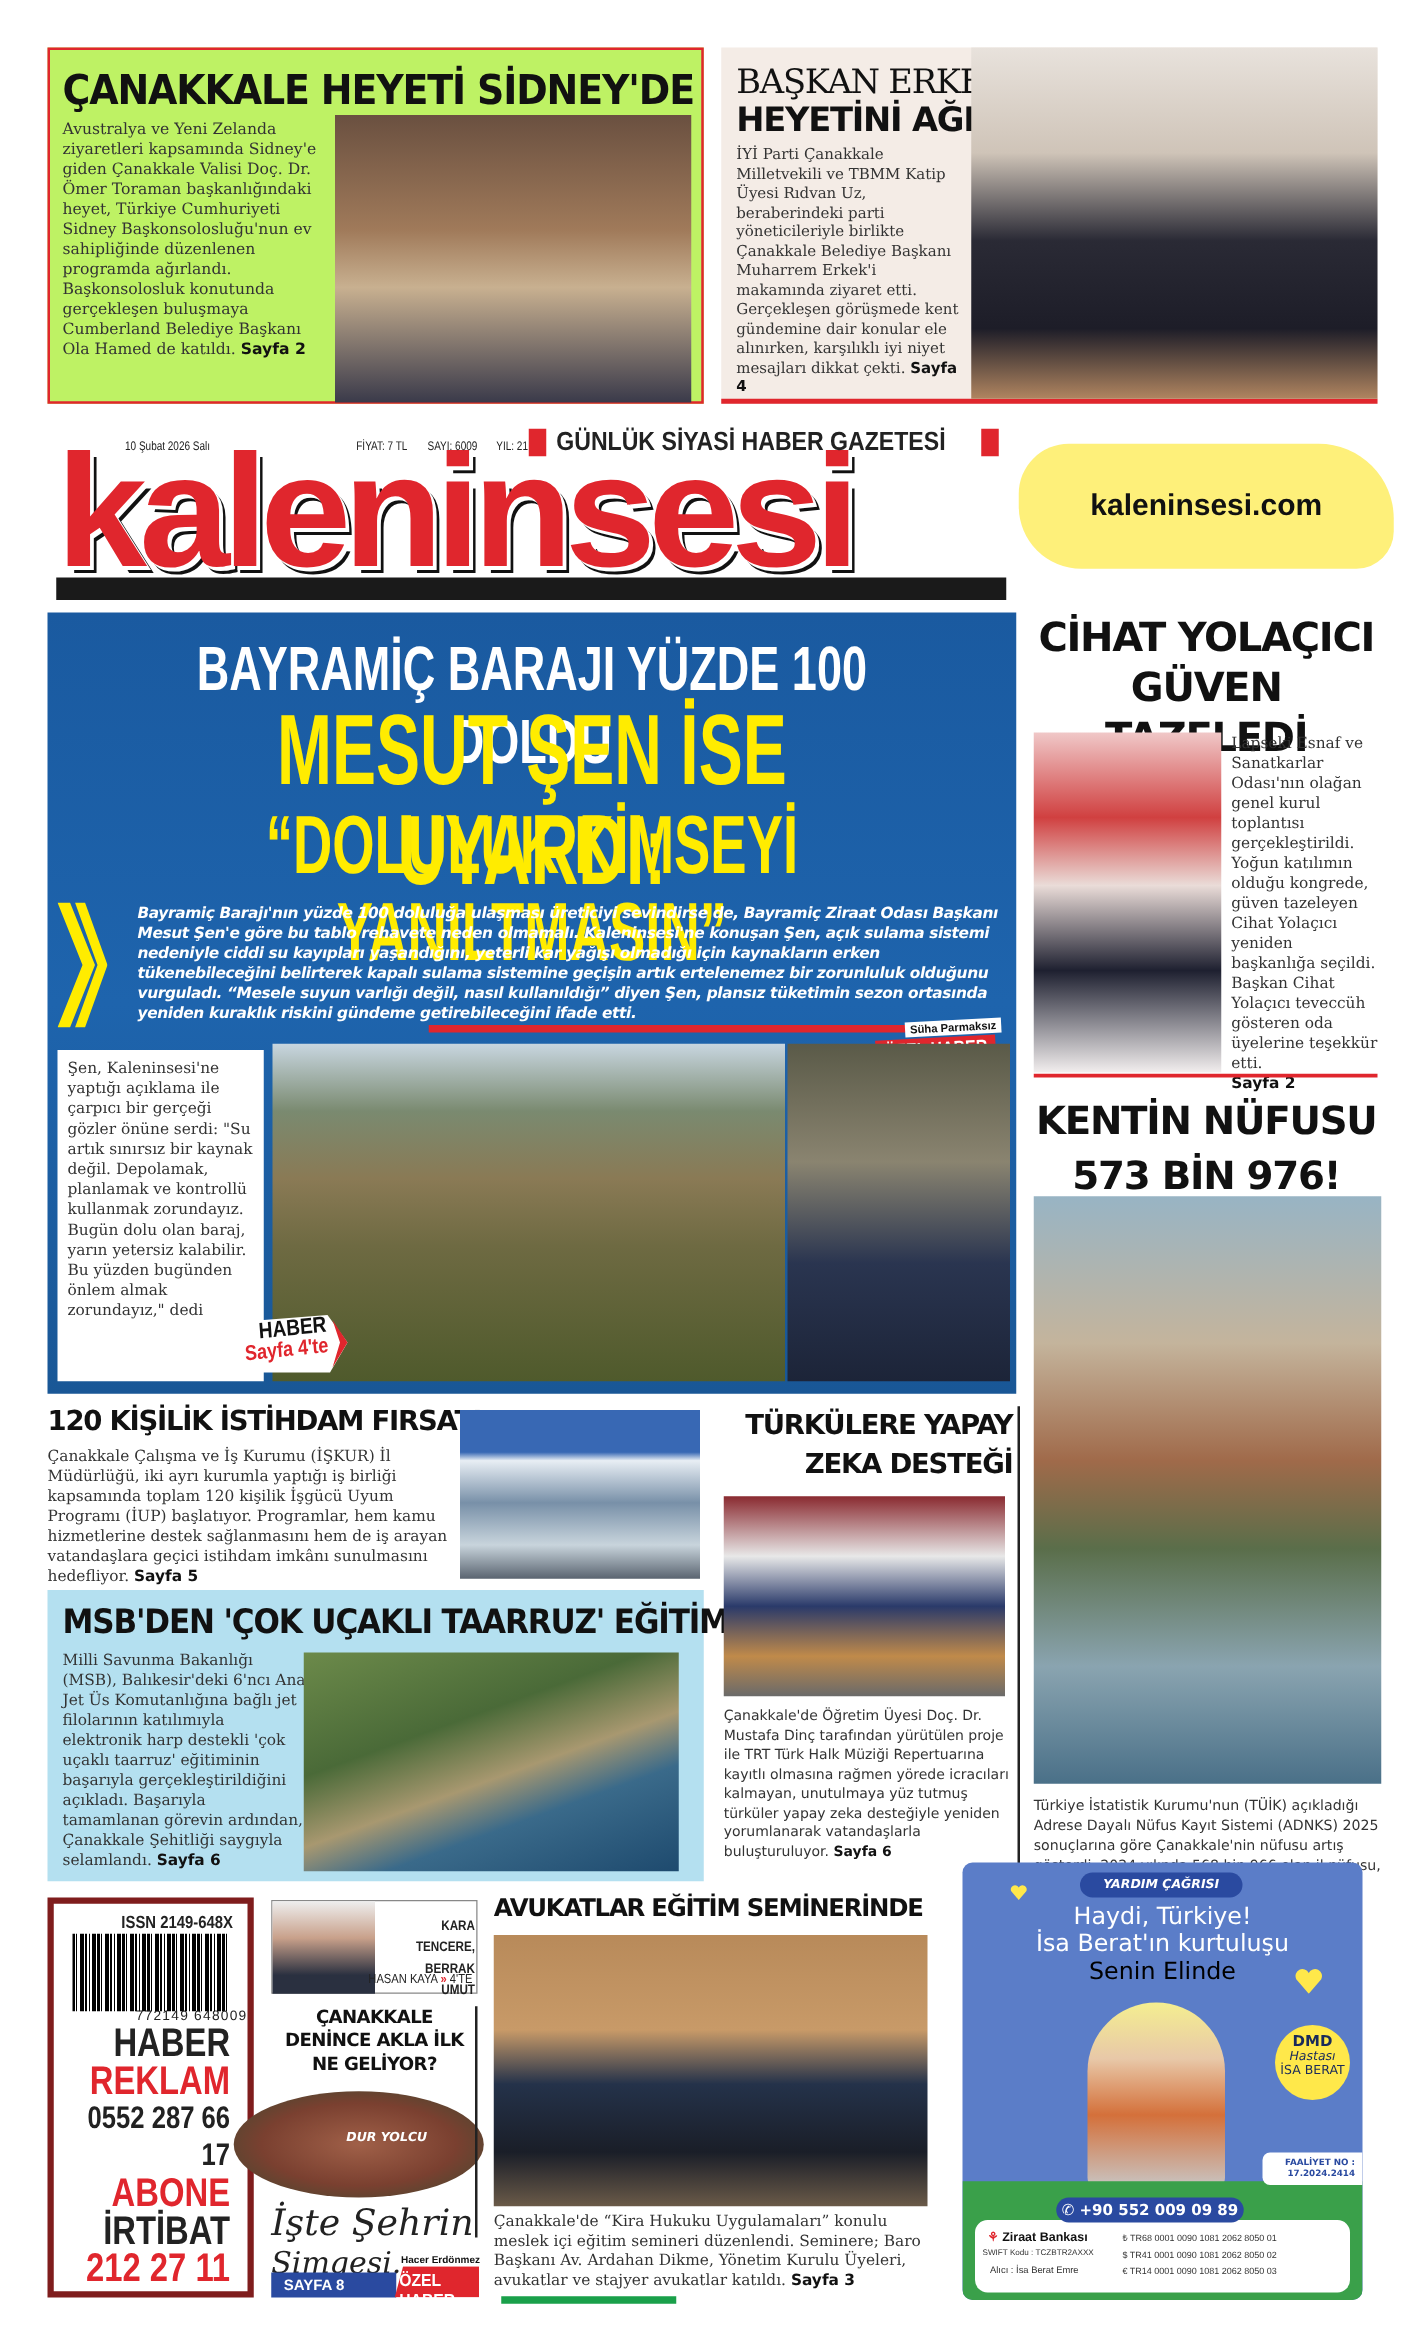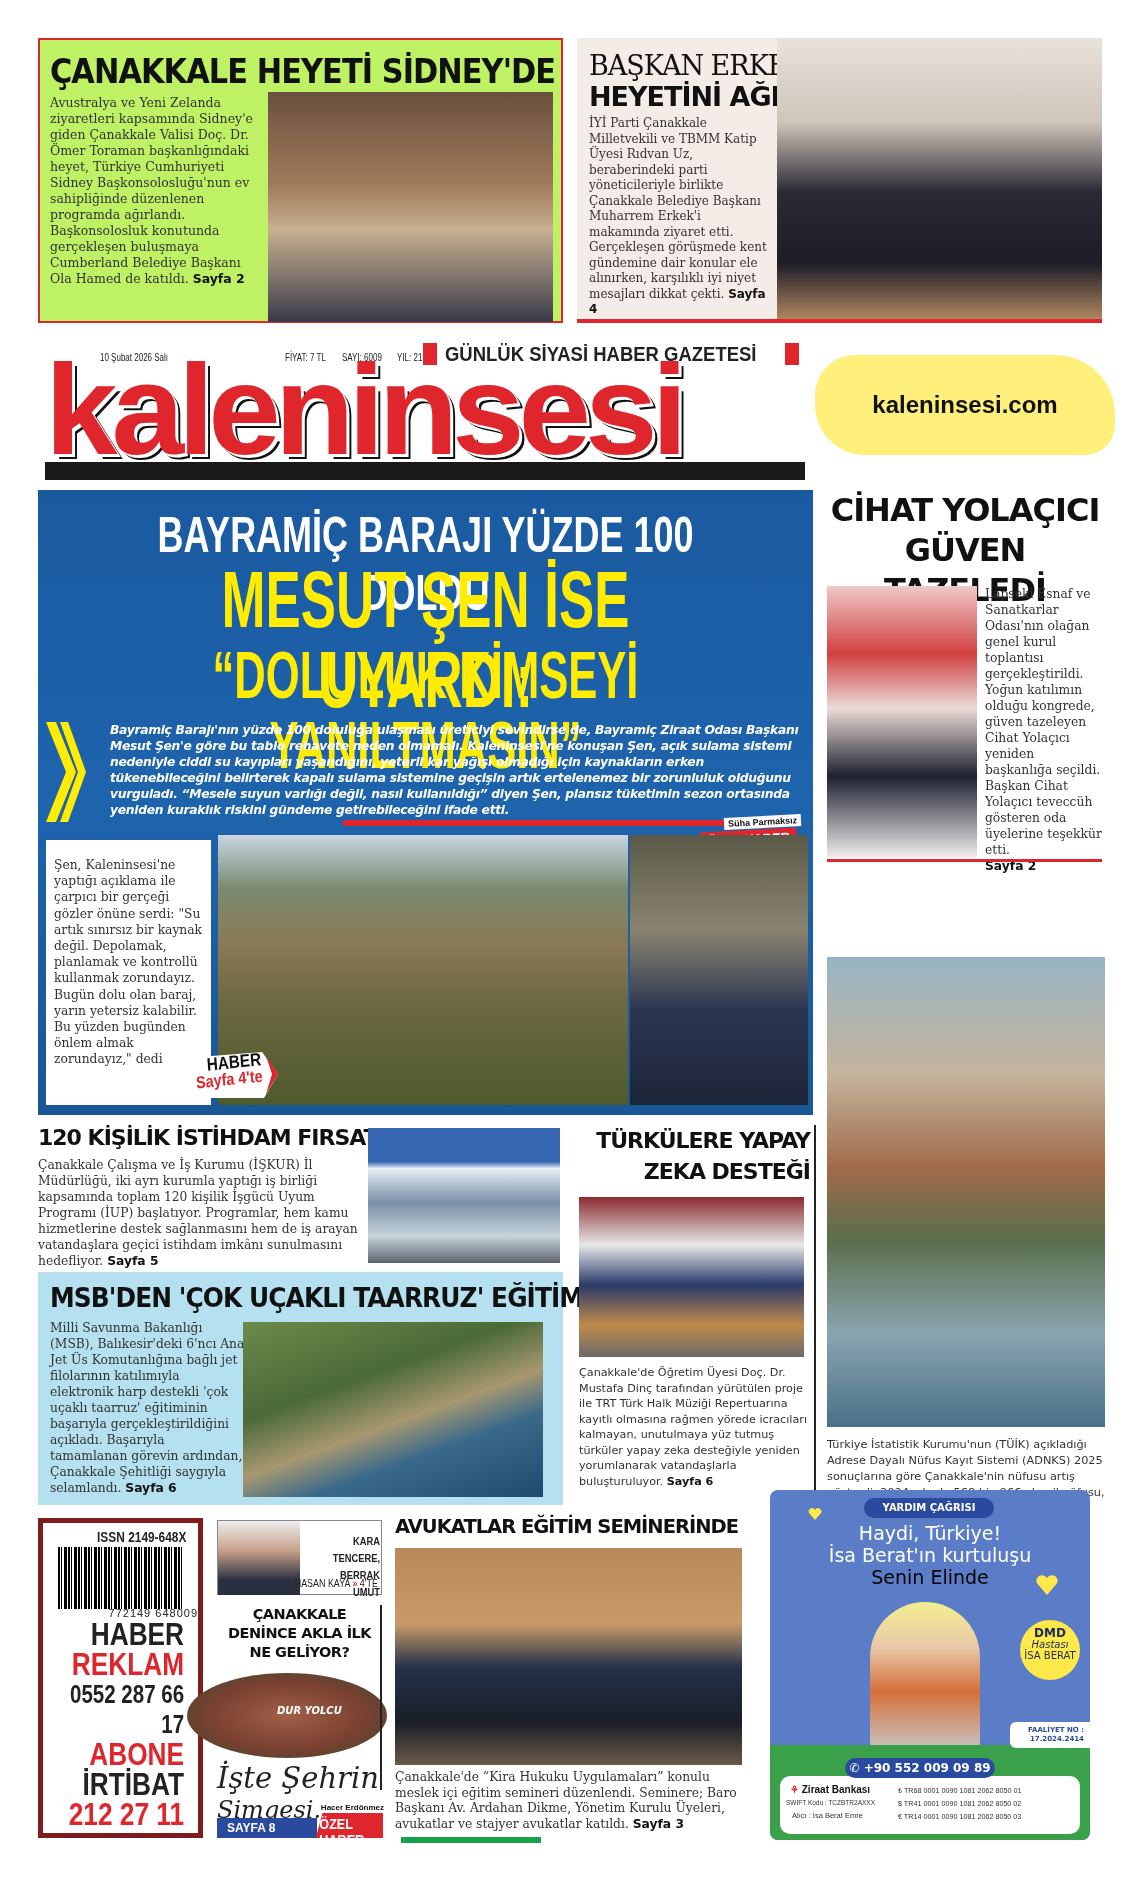--- a/index.html
+++ b/index.html
@@ -37,21 +37,21 @@
   
   #main-story { left: 38px; top: 490px; width: 775px; height: 625px; background: linear-gradient(180deg,#1a5aa0 0%,#1e64ad 50%,#195796 100%); }
   #main-story .h1 { position: absolute; left: 0; width: 775px; top: 16px; text-align: center; font-family: "Liberation Sans", sans-serif; font-weight: bold; font-size: 50px; color: #fff; transform: scaleX(0.72); letter-spacing: 0; }
   #main-story .h2 { position: absolute; left: 0; width: 775px; top: 70px; text-align: center; font-family: "Liberation Sans", sans-serif; font-weight: bold; font-size: 80px; color: #ffec00; transform: scaleX(0.66); line-height: 80px; }
   #main-story .h3 { position: absolute; left: 0; width: 775px; top: 150px; text-align: center; font-family: "Liberation Sans", sans-serif; font-weight: bold; font-size: 66px; color: #ffec00; transform: scaleX(0.66); line-height: 70px; }
   #main-story .chev { position: absolute; left: 8px; top: 232px; width: 40px; height: 100px; }
   #main-story .lede { position: absolute; left: 72px; top: 232px; width: 695px; font-family: "DejaVu Sans", sans-serif; font-style: italic; font-weight: bold; font-size: 12.3px; line-height: 16px; color: #fff; letter-spacing: -0.3px; }
   #main-story .redline { position: absolute; left: 305px; top: 330px; width: 385px; height: 6px; background: #e0262d; }
   #main-story .byline { position: absolute; right: 12px; top: 326px; font-family: "Liberation Sans", sans-serif; font-weight: bold; font-size: 9px; color: #111; background: #fff; padding: 1px 4px; transform: rotate(-3deg); }
   #main-story .ozel { position: absolute; right: 8px; top: 340px; background: #e0262d; color: #fff; font-family: "Liberation Sans", sans-serif; font-weight: bold; font-size: 15px; padding: 1px 8px; transform: rotate(-3deg) scaleX(0.85); }
-  #main-story .sidebox { position: absolute; left: 8px; top: 350px; width: 165px; height: 265px; background: #fff; padding: 17px 8px; font-size: 12.3px; line-height: 16.2px; color: #333; }
+  #main-story .sidebox { position: absolute; left: 8px; top: 350px; width: 165px; height: 265px; background: #fff; padding: 6px 8px; font-size: 12.3px; line-height: 16.2px; color: #333; }
   #main-story .photo1 { left: 180px; top: 345px; width: 410px; height: 270px; background: linear-gradient(180deg,#c8d6e0 0%,#7a8a70 20%,#8a7a55 40%,#6e6a42 60%,#4f5a2c 100%); }
   #main-story .photo2 { left: 592px; top: 345px; width: 178px; height: 270px; background: linear-gradient(180deg,#5a5a48 0%,#8a8470 35%,#2a3550 65%,#1c2438 100%); }
   #main-story .haber-arrow { position: absolute; left: 140px; top: 562px; width: 102px; height: 48px; }
   #main-story .haber-arrow .l1 { position: absolute; left: 24px; top: 0; font-family: "Liberation Sans", sans-serif; font-weight: bold; font-size: 18px; color: #111; transform: scaleX(0.85) rotate(-5deg); }
   #main-story .haber-arrow .l2 { position: absolute; left: 12px; top: 18px; font-family: "Liberation Sans", sans-serif; font-weight: bold; font-size: 17px; color: #e0262d; transform: scaleX(0.85) rotate(-5deg); white-space: nowrap; }
 
   
   #story-cihat { left: 825px; top: 490px; width: 280px; height: 375px; }
   #story-cihat .title { position: absolute; left: 0; width: 280px; top: 0; text-align: center; font-size: 32px; line-height: 40px; }
   #story-cihat .photo { left: 2px; top: 96px; width: 150px; height: 272px; background: linear-gradient(180deg,#f0c8c8 0%,#d04040 25%,#eadcd8 45%,#1e2030 70%,#f2eeee 100%); }
@@ -109,21 +109,21 @@
   #story-simge .ozel { position: absolute; left: 95px; top: 208px; width: 75px; height: 25px; background: #e0262d; color: #fff; font-family: "Liberation Sans", sans-serif; font-weight: bold; font-size: 14px; padding: 3px 4px; transform: scaleX(0.9); clip-path: polygon(10% 0,100% 0,100% 100%,0 100%); }
   #story-simge .vrule2 { position: absolute; left: 163px; top: 0; width: 2px; height: 185px; background: #222; }
 
   #story-avukat { left: 395px; top: 1515px; width: 355px; height: 330px; }
   #story-avukat .title { position: absolute; left: 0; top: 0; font-size: 19.5px; white-space: nowrap; }
   #story-avukat .photo { left: 0; top: 33px; width: 347px; height: 217px; background: linear-gradient(180deg,#b88a5a 0%,#c89a68 35%,#24324a 55%,#1a1e28 80%,#6a5a48 100%); }
   #story-avukat .txt { position: absolute; left: 0; top: 255px; width: 350px; font-size: 12.3px; line-height: 15.5px; }
   #story-avukat .greenline { display: inline-block; width: 140px; height: 6px; background: #1aa04a; vertical-align: middle; margin-left: 6px; }
 
   #ad-yardim { left: 770px; top: 1490px; width: 320px; height: 350px; background: #5b7dc8; border-radius: 8px; overflow: hidden; }
-  #ad-yardim .pill { position: absolute; left: 94px; top: 8px; width: 130px; height: 20px; border-radius: 10px; background: #2a4aa0; color: #fff; text-align: center; font-family: "DejaVu Sans", sans-serif; font-weight: bold; font-size: 10px; line-height: 20px; }
+  #ad-yardim .pill { position: absolute; left: 94px; top: 8px; width: 130px; height: 20px; border-radius: 10px; background: #2a4aa0; color: #fff; text-align: center; font-family: "DejaVu Sans", sans-serif; font-weight: bold; font-size: 10px; line-height: 20px; font-style: italic; }
   #ad-yardim .h { position: absolute; left: 0; width: 320px; text-align: center; font-family: "DejaVu Sans", sans-serif; color: #fff; font-size: 19px; line-height: 22px; }
   #ad-yardim .h.y { color: #000000; font-weight: normal; }
   #ad-yardim .kid { position: absolute; left: 100px; top: 112px; width: 110px; height: 150px; border-radius: 55px 55px 10px 10px; background: linear-gradient(180deg,#f4ee90 0%,#e8c8a8 30%,#d4703a 60%,#c8c8c8 100%); }
   #ad-yardim .dmd { position: absolute; left: 250px; top: 130px; width: 60px; height: 60px; border-radius: 50%; background: #ffe84a; text-align: center; font-family: "DejaVu Sans", sans-serif; font-size: 10px; line-height: 11px; padding-top: 8px; color: #1a2a5a; }
   #ad-yardim .dmd b { font-size: 12px; }
   #ad-yardim .faaliyet { position: absolute; right: 0; top: 232px; width: 80px; background: #fff; border-radius: 6px 0 0 6px; font-family: "DejaVu Sans", sans-serif; font-weight: bold; font-size: 7px; line-height: 9px; color: #2a4aa0; text-align: right; padding: 4px 6px; }
   #ad-yardim .green { position: absolute; left: 0; top: 255px; width: 320px; height: 95px; background: #3aa04a; }
   #ad-yardim .phone { position: absolute; left: 75px; top: 268px; width: 150px; height: 20px; border-radius: 10px; background: #2a4aa0; color: #fff; text-align: center; font-family: "DejaVu Sans", sans-serif; font-weight: bold; font-size: 12px; line-height: 20px; }
   #ad-yardim .bank { position: absolute; left: 10px; top: 286px; width: 300px; height: 58px; background: #fff; border-radius: 10px; }
   #ad-yardim .bank .bname { position: absolute; left: 10px; top: 8px; font-family: "Liberation Sans", sans-serif; font-weight: bold; font-size: 10px; color: #111; }
@@ -202,20 +202,24 @@
   <div class="title head">CİHAT YOLAÇICI GÜVEN TAZELEDİ</div>
   <div class="photo"></div>
   <div class="txt body-text">
     <span>Lapseki Esnaf ve Sanatkarlar Odası'nın olağan genel kurul toplantısı gerçekleştirildi. Yoğun katılımın olduğu kongrede, güven tazeleyen Cihat Yolaçıcı yeniden başkanlığa seçildi. Başkan Cihat Yolaçıcı teveccüh gösteren oda üyelerine teşekkür etti.</span><br>
     <span class="sayfa">Sayfa 2</span>
   </div>
   <div class="redline"></div>
 </div>
 
 <div id="story-nufus" class="abs">
+  <div class="title head">
+    <span>KENTİN NÜFUSU</span><br>
+    <span>573 BİN 976!</span>
+  </div>
   <div class="photo"></div>
   <div class="txt">
     <span>Türkiye İstatistik Kurumu'nun (TÜİK) açıkladığı Adrese Dayalı Nüfus Kayıt Sistemi (ADNKS) 2025 sonuçlarına göre Çanakkale'nin nüfusu artış gösterdi. 2024 yılında 568 bin 966 olan il nüfusu, 2025 yılı itibarıyla 573 bin 976'ya yükseldi. Böylece kentte bir yılda 5 bini aşkın artış kaydedildi.</span>
     <span class="sayfa">Sayfa 3</span><span class="redline"></span>
   </div>
 </div>
 
 <div class="vrule" style="left:814px;top:1125px;height:385px;"></div>
 
 <div id="story-istihdam" class="abs">

